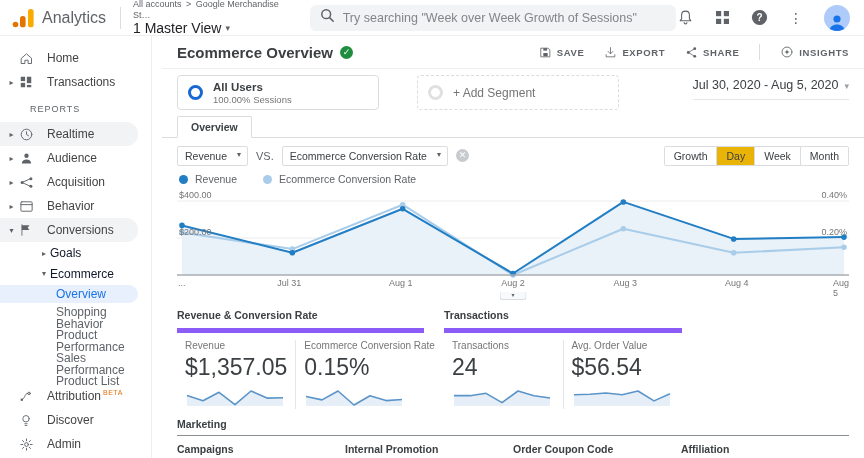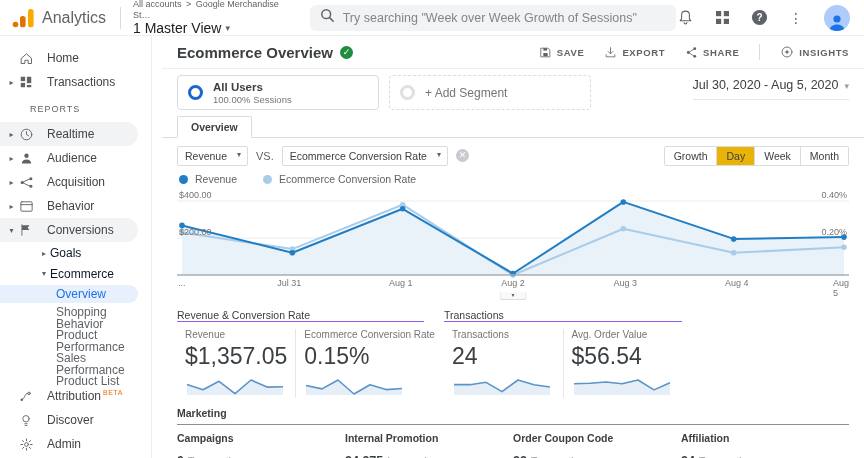--- a/index.html
+++ b/index.html
@@ -52,21 +52,21 @@
 
   .title-row { height:33px; display:flex; align-items:center; padding:0 15px; border-bottom:1px solid #eceef0; }
   .page-title { font-size:15px; font-weight:bold; color:#3c4043; }
   .verified { width:13px; height:13px; border-radius:50%; background:#1e8e3e; color:#fff; font-size:9px;
     line-height:13px; text-align:center; margin-left:7px; }
   .actions { margin-left:auto; display:flex; align-items:center; gap:20px; }
   .action-btn { display:flex; align-items:center; gap:5px; font-size:9.5px; letter-spacing:.6px;
     color:#5f6368; cursor:pointer; font-weight:bold; }
   .act-div { width:1px; height:16px; background:#dadce0; }
 
-  .segments-row { height:47px; position:relative; padding:6px 15px; display:flex; }
+  .segments-row { height:47px; position:relative; padding:6px 15px; display:flex;gap:28px; }
   .seg-card { width:202px; height:35px; border:1px solid #dadce0; border-radius:4px; background:#fff;
     display:flex; align-items:center; padding-left:10px; cursor:pointer; }
   .seg-ring { width:15px; height:15px; border-radius:50%; border:3px solid #1967d2; margin-right:10px; }
   .seg-name { font-size:11.5px; font-weight:bold; color:#3c4043; line-height:13px; }
   .seg-detail { font-size:9.5px; color:#757575; line-height:11px; }
   .seg-add { margin-left:10px; border:1px dashed #dadce0; }
   .seg-add .seg-ring { border-color:#e0e0e0; }
   .seg-add-label { font-size:12px; color:#757575; }
   .date-range { position:absolute; right:15px; top:9px; font-size:12.5px; color:#3c4043;
     padding-bottom:7px; border-bottom:1px solid #e4e6e8; cursor:pointer; }
@@ -99,21 +99,21 @@
   .xlabels { position:absolute; top:89px; left:0; right:0; height:12px; }
   .xlabels span { position:absolute; font-size:9px; color:#757575; transform:translateX(-50%); }
   .xlabels span.first { transform:none; }
   .xlabels span.last { transform:translateX(-100%); }
   .chart-handle { position:absolute; top:103px; left:50%; transform:translateX(-50%); width:27px; height:8px;
     background:#f8f9fa; border:1px solid #dadce0; border-top:none; border-radius:0 0 3px 3px;
     font-size:6px; line-height:6px; text-align:center; color:#5f6368; cursor:pointer; }
 
   .scorecards { display:flex; gap:20px; margin:6px 15px 0; }
   .sc-group1 { width:247px; } .sc-group2 { width:238px; }
-  .sc-title { font-size:10.5px; font-weight:normal; color:#3c4043; padding-bottom:0; border-bottom:1px solid #8b5cf6; }
+  .sc-title { font-size:10.5px; font-weight:bold; color:#3c4043; padding-bottom:7px; border-bottom:5px solid #8b5cf6; }
   .sc-cards { display:flex; margin-top:7px; }
   .sc-card { flex:1; padding:0 8px; }
   .sc-card + .sc-card { border-left:1px solid #e4e6e8; }
   .sc-label { font-size:10px; color:#757575; white-space:nowrap; }
   .sc-value { font-size:23px; font-weight:300; color:#3c4043; margin:3px 0 2px; }
   .spark { width:100px; height:26px; display:block; }
 
   .marketing { margin:9px 15px 0; }
   .mk-title { font-size:10.5px; font-weight:bold; color:#3c4043; padding-bottom:5px; border-bottom:1px solid #8a8f94; }
   .mk-cols { display:flex; margin-top:7px; }

